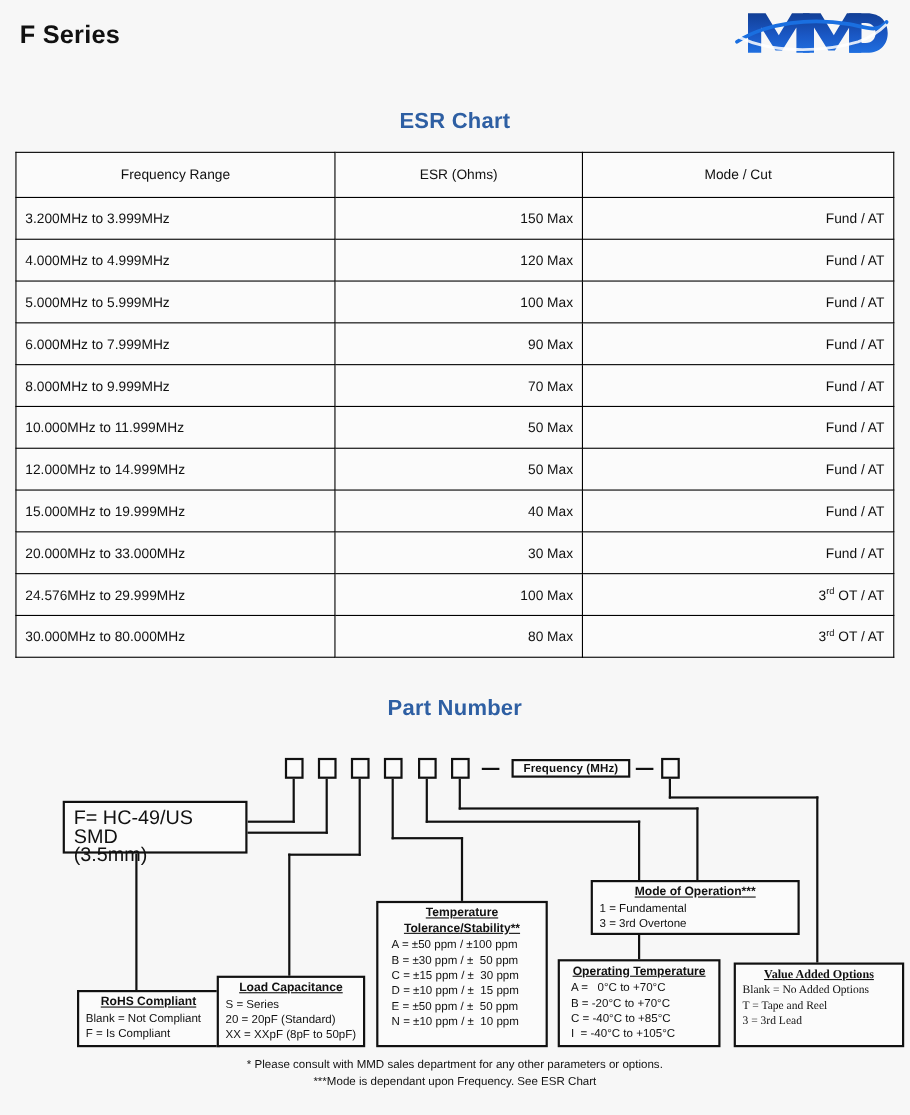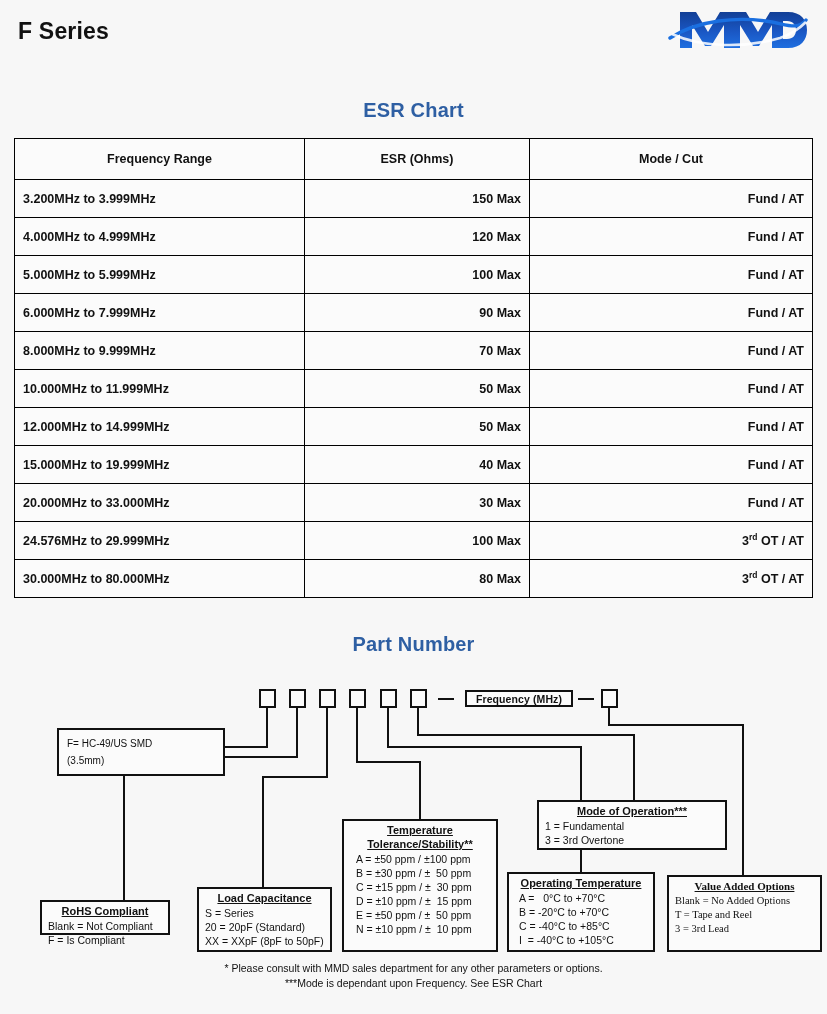--- a/index.html
+++ b/index.html
@@ -30,21 +30,21 @@
 
   
   #esr-table{
     position:absolute;left:14px;top:138px;width:798px;
     border-collapse:collapse;
     background:#fbfbfb;
     table-layout:fixed;
   }
   #esr-table td,#esr-table th{
     border:1px solid #000;
-    font-size:12.5px;font-weight:bold;
+    font-size:12.5px;font-weight:normal;
     height:37px;padding:0 8px;
     vertical-align:middle;
   }
   #esr-table thead th{height:40px;text-align:center;}
   #esr-table td.c-freq{text-align:left;}
   #esr-table td.c-esr,#esr-table td.c-mode{text-align:right;}
   #esr-table col.w1{width:290px;}
   #esr-table col.w2{width:225px;}
   #esr-table col.w3{width:283px;}
   #esr-table sup{font-size:8.5px;vertical-align:super;}
@@ -75,23 +75,23 @@
   }
   .info-box .bx-title{
     text-align:center;font-weight:bold;text-decoration:underline;
     font-size:11px;line-height:13px;margin-bottom:1px;white-space:nowrap;
   }
   .info-box .bx-title .stars{text-decoration:none;}
   .info-box .bx-line{
     font-size:10.5px;line-height:13.5px;white-space:pre;
   }
   #box-package{left:20px;top:68px;width:168px;height:48px;padding:5px 8px;}
-  #box-package .pk-line{font-size:10px;line-height:17px;}
-
-  #box-rohs{left:3px;top:240px;width:130px;height:35px;}
+  #box-package .pk-line{font-size:18px;line-height:17px;}
+
+  #box-rohs{left:33px;top:240px;width:130px;height:52px;}
   #box-load{left:160px;top:227px;width:135px;height:65px;}
   #box-temp{left:305px;top:159px;width:156px;height:133px;}
   #box-oper{left:470px;top:212px;width:148px;height:80px;}
   #box-mode{left:500px;top:140px;width:190px;height:50px;}
   #box-value{left:630px;top:215px;width:155px;height:77px;font-family:Liberation Serif, serif;}
 
   #box-temp .bx-line,#box-oper .bx-line,#box-value .bx-line,
   #box-load .bx-line,#box-rohs .bx-line,#box-mode .bx-line{
     font-size:10.5px;line-height:14px;
   }

